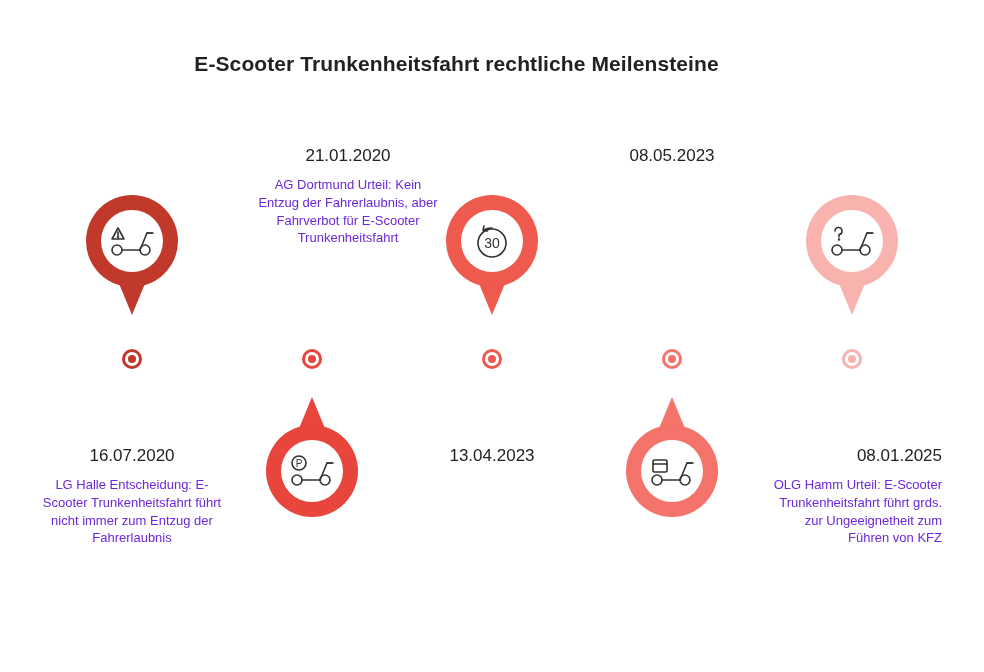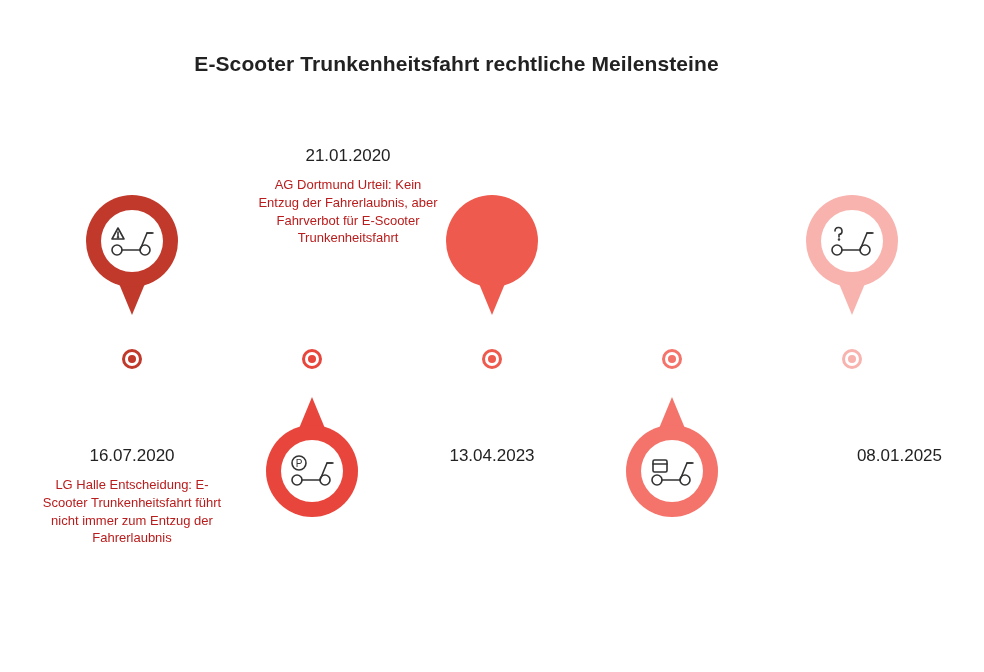--- a/index.html
+++ b/index.html
@@ -110,21 +110,21 @@
     text-align: center;
   }
   .block .date {
     font-size: 17px;
     color: #222222;
     margin-bottom: 10px;
   }
   .block .desc {
     font-size: 13px;
     line-height: 1.37;
-    color: #b91c1c;
+    color: #6d28d9;
   }
 </style>
 </head>
 <body>
 
 <div class="title">E-Scooter Trunkenheitsfahrt rechtliche Meilensteine</div>
 
 <div class="axis-dot" style="left:122px; border:3px solid #c0392b;">
   <span class="inner" style="background:#c0392b;"></span>
 </div>
@@ -174,20 +174,30 @@
         <path d="M31 26 L38 9 h5"></path>
         <path d="M38 9 h6"></path>
       </g>
     </svg>
   </div>
 </div>
 
 <div class="pin" style="left:446px; top:195px;">
   <div class="tail" style="border-top-color:#ef5a4e;"></div>
   <div class="ring" style="background:#ef5a4e;"></div>
+  <div class="disc">
+    <svg width="44" height="40" viewBox="0 0 44 40">
+      <g fill="none" stroke="#333" stroke-width="1.6" stroke-linecap="round" stroke-linejoin="round">
+        <circle cx="22" cy="22" r="14"></circle>
+        <path d="M14 9 a13 13 0 0 1 8 -2"></path>
+        <path d="M14 5 L13 9.5 L17.5 10"></path>
+        <text x="22" y="27" font-size="14" font-family="Liberation Sans, sans-serif" fill="#333" stroke="none" text-anchor="middle">30</text>
+      </g>
+    </svg>
+  </div>
 </div>
 
 <div class="pin up" style="left:626px; top:395px;">
   <div class="tail" style="border-bottom-color:#f4736a;"></div>
   <div class="ring" style="background:#f4736a;"></div>
   <div class="disc">
     <svg width="46" height="34" viewBox="0 0 46 34">
       <g fill="none" stroke="#333" stroke-width="1.6" stroke-linecap="round" stroke-linejoin="round">
         <rect x="4" y="6" width="14" height="12" rx="1.5"></rect>
         <path d="M4 10 h14"></path>
@@ -218,26 +228,28 @@
     </svg>
   </div>
 </div>
 
 <div class="block" style="left:222px; top:146px;margin-left:36px;">
   <div class="date">21.01.2020</div>
   <div class="desc">AG Dortmund Urteil: Kein Entzug der Fahrerlaubnis, aber Fahrverbot für E-Scooter Trunkenheitsfahrt</div>
 </div>
 
 <div class="block" style="left:582px; top:146px;">
+  <div class="date">08.05.2023</div>
 </div>
 
 <div class="block" style="left:42px; top:446px;">
   <div class="date">16.07.2020</div>
   <div class="desc">LG Halle Entscheidung: E-Scooter Trunkenheitsfahrt führt nicht immer zum Entzug der Fahrerlaubnis</div>
 </div>
 
 <div class="block" style="left:402px; top:446px;">
   <div class="date">13.04.2023</div>
 </div>
 
 <div class="block" style="left:762px; top:446px;text-align:right;">
   <div class="date">08.01.2025</div>
+  <div class="desc">OLG Hamm Urteil: E-Scooter Trunkenheitsfahrt führt grds. zur Ungeeignetheit zum Führen von KFZ</div>
 </div>
 
 </body></html>

